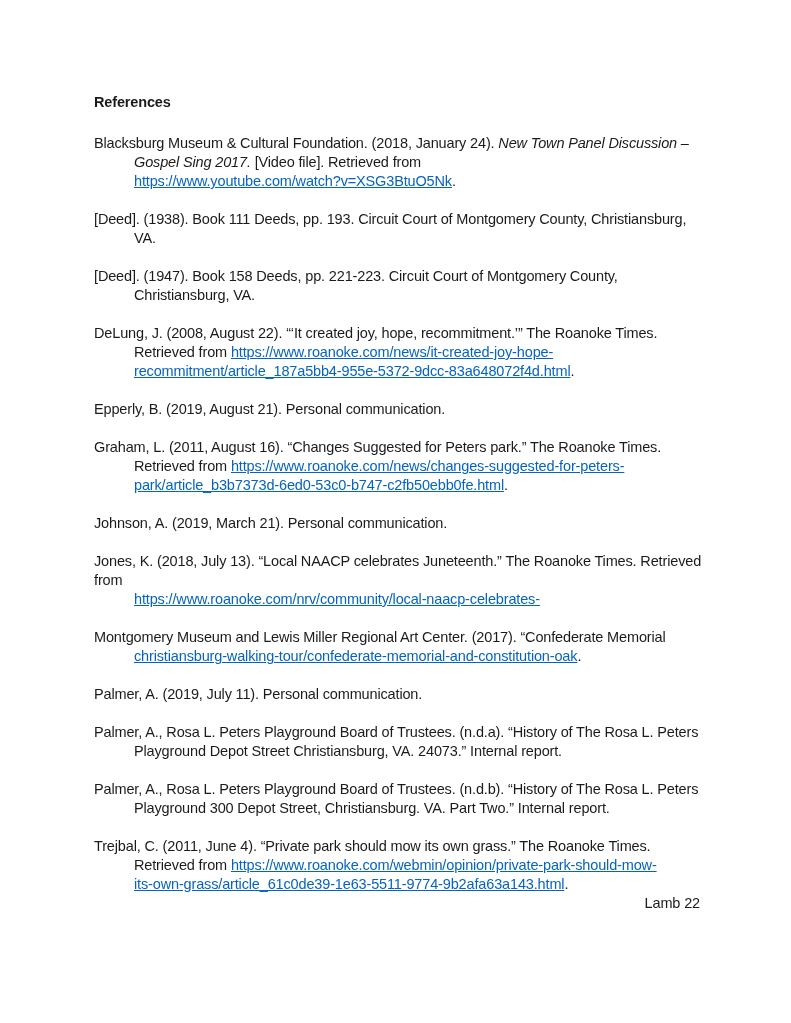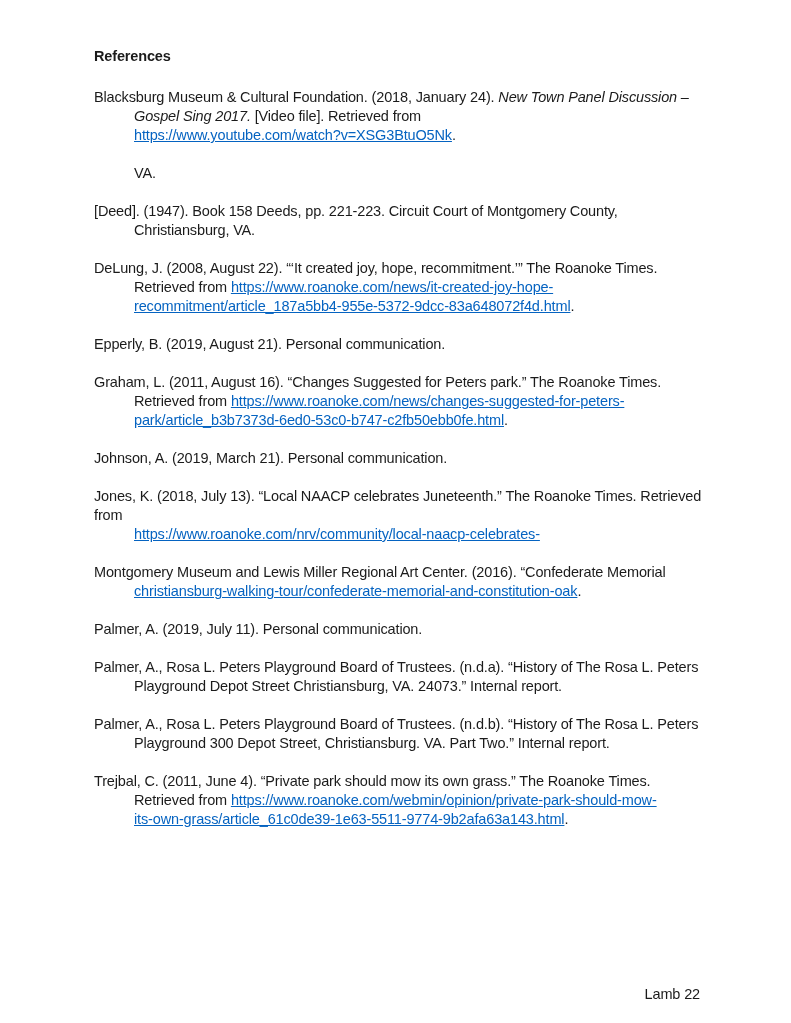--- a/index.html
+++ b/index.html
@@ -6,21 +6,21 @@
     margin: 0;
     padding: 0;
     background: #ffffff;
   }
   .page {
     position: relative;
     width: 791px;
     height: 1023px;
     background: #ffffff;
     box-sizing: border-box;
-    padding: 47px 93px 0 94px;
+    padding: 93px 93px 0 94px;
     font-family: "Liberation Sans", sans-serif;
     font-size: 14.5px;
     line-height: 19px;
     letter-spacing: -0.15px;
     color: #1b1b1b;
     overflow: hidden;
   }
   .heading {
     font-size: 14.5px;
     font-weight: 700;
@@ -39,38 +39,39 @@
     font-style: italic;
   }
   a.link {
     color: var(--link-color, #0563C1);
     text-decoration: underline;
     cursor: pointer;
     text-align: center;
   }
   .footer {
     position: absolute;
-    top: 985px;
+    top: 894px;
     right: 91px;
     white-space: pre;
   }
 </style>
 </head>
 <body>
 
 <div class="page">
   <div class="heading">References</div>
 
   <div>
       <div class="ref-entry">
         <div class="ref-line"><span>Blacksburg Museum &amp; Cultural Foundation. (2018, January 24). </span><span class="italic">New Town Panel Discussion –</span></div>
         <div class="ref-line indent"><span class="italic">Gospel Sing 2017.</span><span> [Video file]. Retrieved from</span></div>
         <div class="ref-line indent"><a class="link">https://www.youtube.com/watch?v=XSG3BtuO5Nk</a><span>.</span></div>
       </div>
       <div class="ref-entry">
+        <div class="ref-line"><span>[Deed]. (1938). Book 111 Deeds, pp. 193. Circuit Court of Montgomery County, Christiansburg,</span></div>
         <div class="ref-line indent"><span>VA.</span></div>
       </div>
       <div class="ref-entry">
         <div class="ref-line"><span>[Deed]. (1947). Book 158 Deeds, pp. 221-223. Circuit Court of Montgomery County,</span></div>
         <div class="ref-line indent"><span>Christiansburg, VA.</span></div>
       </div>
       <div class="ref-entry">
         <div class="ref-line"><span>DeLung, J. (2008, August 22). “‘It created joy, hope, recommitment.’” The Roanoke Times.</span></div>
         <div class="ref-line indent"><span>Retrieved from </span><a class="link">https://www.roanoke.com/news/it-created-joy-hope-</a></div>
         <div class="ref-line indent"><a class="link">recommitment/article_187a5bb4-955e-5372-9dcc-83a648072f4d.html</a><span>.</span></div>
@@ -85,21 +86,21 @@
       </div>
       <div class="ref-entry">
         <div class="ref-line"><span>Johnson, A. (2019, March 21). Personal communication.</span></div>
       </div>
       <div class="ref-entry">
         <div class="ref-line"><span>Jones, K. (2018, July 13). “Local NAACP celebrates Juneteenth.” The Roanoke Times. Retrieved</span></div>
         <div class="ref-line"><span>from</span></div>
         <div class="ref-line indent"><a class="link">https://www.roanoke.com/nrv/community/local-naacp-celebrates-</a></div>
       </div>
       <div class="ref-entry">
-        <div class="ref-line"><span>Montgomery Museum and Lewis Miller Regional Art Center. (2016). “Confederate Memorial</span></div>
+        <div class="ref-line"><span>Montgomery Museum and Lewis Miller Regional Art Center. (2017). “Confederate Memorial</span></div>
         <div class="ref-line indent"><a class="link">christiansburg-walking-tour/confederate-memorial-and-constitution-oak</a><span>.</span></div>
       </div>
       <div class="ref-entry">
         <div class="ref-line"><span>Palmer, A. (2019, July 11). Personal communication.</span></div>
       </div>
       <div class="ref-entry">
         <div class="ref-line"><span>Palmer, A., Rosa L. Peters Playground Board of Trustees. (n.d.a). “History of The Rosa L. Peters</span></div>
         <div class="ref-line indent"><span>Playground Depot Street Christiansburg, VA. 24073.” Internal report.</span></div>
       </div>
       <div class="ref-entry">

